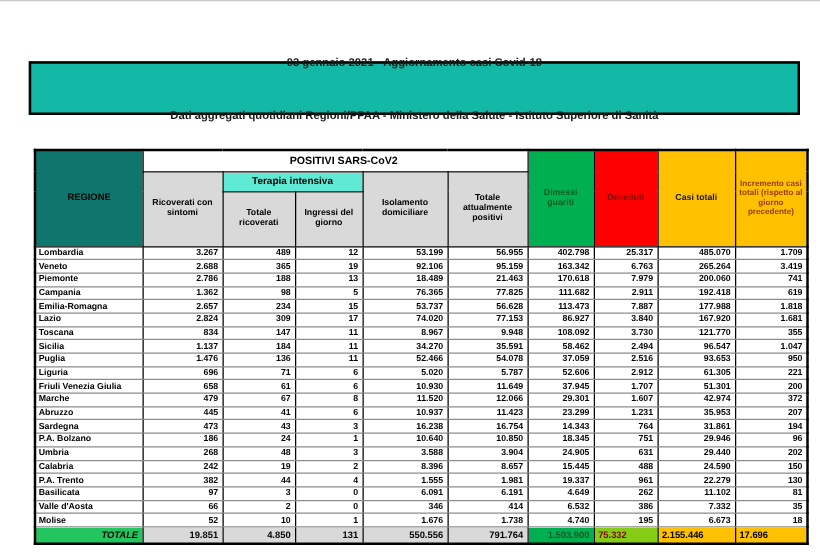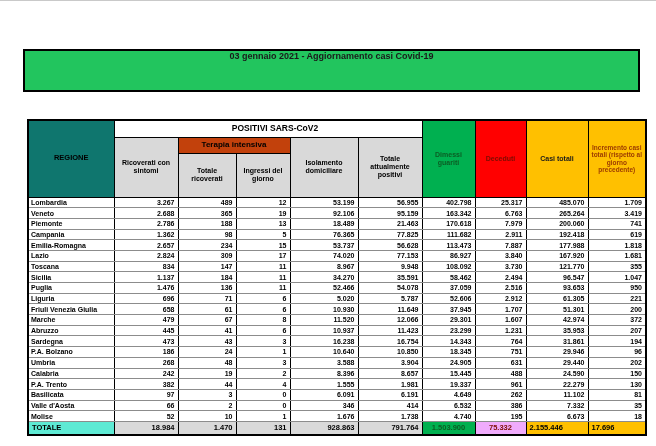--- a/index.html
+++ b/index.html
@@ -1,61 +1,62 @@
 <!DOCTYPE html>
 <html><head>
 <meta charset="utf-8">
 <style>
   html,body{margin:0;padding:0;background:#fff;}
   .page{position:relative;width:656px;height:446px;background:#ffffff;overflow:hidden;
         font-family:"Liberation Sans",sans-serif;}
   .topline{position:absolute;top:0;left:0;width:656px;height:1px;background:#c9c9c9;}
 
   .title-box{position:absolute;left:23px;top:49px;width:617px;height:43px;
-    border:2px solid #000;box-sizing:border-box;background:#22c55e;
-    display:flex;flex-direction:column;justify-content:space-between;align-items:center;gap:32px;}
+    border:2px solid #000;box-sizing:border-box;background:#14b8a6;
+    display:flex;flex-direction:column;justify-content:center;align-items:center;gap:32px;}
   .title-line{font-size:9px;font-weight:700;color:#1a1a1a;white-space:nowrap;}
 
   .table-wrap{position:absolute;left:27px;top:119px;}
   table{border-collapse:collapse;table-layout:fixed;border:2px solid #000;
         font-size:7px;font-weight:700;color:#000;}
   th,td{box-sizing:border-box;overflow:hidden;}
   th{border:1px solid #000;text-align:center;vertical-align:middle;padding:1px 2px;line-height:1.15;}
   .hr1{height:17px;} .hr2{height:16px;} .hr3{height:44px;}
   .h-regione{background:#0f766e;font-size:7.5px;}
   .h-white{background:#ffffff;font-size:8.5px;padding-left:16px;}
-  .h-terapia{background:#c2410c;font-size:8px;}
+  .h-terapia{background:#5eead4;font-size:8px;}
   .h-sub{background:#d9d9d9;font-size:7px;}
   .h-green{background:#00b050;color:#0b5d24;font-size:7px;}
   .h-red{background:#ff0000;color:#7b0c00;font-size:7px;}
   .h-gold{background:#ffc000;color:#1a1a1a;font-size:7px;}
   .h-gold-inc{background:#ffc000;color:#9c3b00;font-size:6.5px;}
   thead th{border-bottom-color:#000;}
 
   tbody td{border-left:1px solid #000;border-right:1px solid #000;
            border-top:1px solid #8c8c8c;border-bottom:1px solid #8c8c8c;
            height:10.7px;padding:0 3px;line-height:1;background:#fff;}
   td.rg{text-align:left;padding-left:2px;}
   td.num{text-align:right;}
 
   tfoot td{border:1px solid #000;height:14px;font-size:7.5px;padding:0 3px;line-height:1;}
-  .t-label{background:#5eead4;text-align:left;}
+  .t-label{background:#22c55e;text-align:right;font-style:italic;}
   .t-num{background:#d9d9d9;text-align:right;}
-  .t-green{background:#00b050;color:#0b5d24;text-align:center;}
-  .t-red{background:#f0abfc;color:#7b0c00;text-align:center;}
+  .t-green{background:#00b050;color:#0b5d24;text-align:right;}
+  .t-red{background:#84cc16;color:#7b0c00;text-align:left;}
   .t-gold{background:#ffc000;color:#000;text-align:left;}
 </style>
 </head>
 <body>
 
 <div class="page">
   <div class="topline"></div>
 
   <div class="title-box">
     <div class="title-line">03 gennaio 2021 - Aggiornamento casi Covid-19</div>
+    <div class="title-line">Dati aggregati quotidiani Regioni/PPAA - Ministero della Salute - Istituto Superiore di Sanità</div>
   </div>
 
   <div class="table-wrap">
   <table>
     <colgroup>
       <col style="width:86px">
           <col style="width:64px">
           <col style="width:58px">
           <col style="width:54px">
       <col style="width:68px">
@@ -335,24 +336,24 @@
             <td class="num">1.738</td>
             <td class="num">4.740</td>
             <td class="num">195</td>
             <td class="num">6.673</td>
             <td class="num">18</td>
           </tr>
     </tbody>
     <tfoot>
       <tr>
         <td class="t-label">TOTALE</td>
-        <td class="t-num">18.984</td>
-        <td class="t-num">1.470</td>
+        <td class="t-num">19.851</td>
+        <td class="t-num">4.850</td>
         <td class="t-num">131</td>
-        <td class="t-num">928.863</td>
+        <td class="t-num">550.556</td>
         <td class="t-num">791.764</td>
         <td class="t-green">1.503.900</td>
         <td class="t-red">75.332</td>
         <td class="t-gold">2.155.446</td>
         <td class="t-gold">17.696</td>
       </tr>
     </tfoot>
   </table>
   </div>
 </div>

